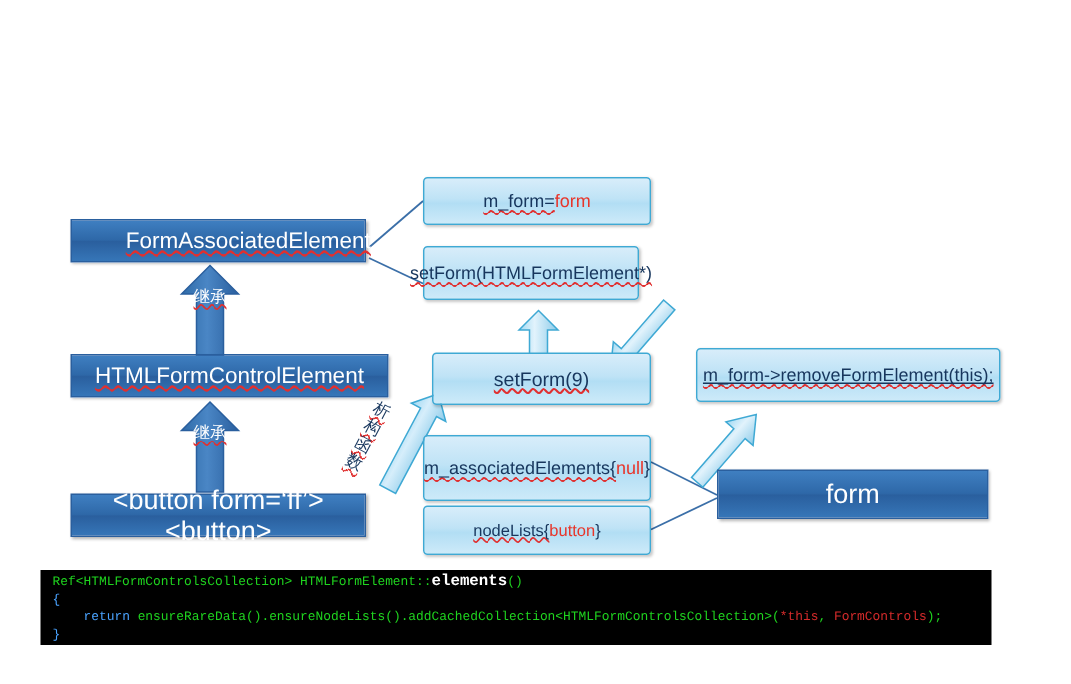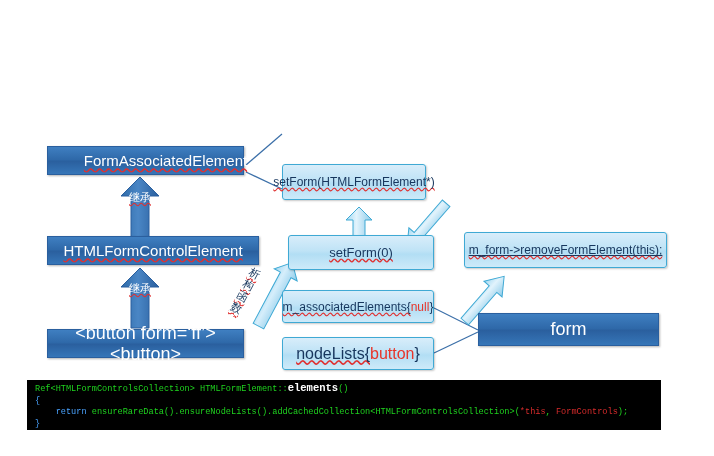--- a/index.html
+++ b/index.html
@@ -203,34 +203,37 @@
           <stop offset="100%" stop-color="#8ccbe9"></stop>
         </linearGradient>
       </defs>
       <polygon points="15,1 28,15 21,15 21,73 9,73 9,15 2,15" fill="url(#gDestructor)" stroke="#3fa9d4" stroke-width="1"></polygon>
     </svg>
   </div>
   <div class="cjk cjk-rot" style="left:250px; top:268px; width:15px; line-height:13px; transform:rotate(28deg); transform-origin:50% 0%;">
     <span>析构函数</span>
   </div>
 
+  <div class="box box-light" style="left:282px; top:118px; width:152px; height:32px;">
+    <span class="box-label"><span class="sq">m_form=</span><span class="red">form</span></span>
+  </div>
 
   <div class="box box-light" style="left:282px; top:164px; width:144px; height:36px;align-items:center;">
     <span class="box-label sq">setForm(HTMLFormElement*)</span>
   </div>
 
   <div class="box box-light" style="left:288px; top:235px; width:146px; height:35px; font-size:13px;">
-    <span class="box-label sq">setForm(0)</span>
-  </div>
-
-  <div class="box box-light" style="left:282px; top:290px; width:152px; height:33px;">
+    <span class="box-label sq">setForm(9)</span>
+  </div>
+
+  <div class="box box-light" style="left:282px; top:290px; width:152px; height:44px;">
     <span class="box-label"><span class="sq">m_associatedElements{</span><span class="red">null</span><span>}</span></span>
   </div>
 
-  <div class="box box-light" style="left:282px; top:337px; width:152px; height:33px; font-size:16px;">
+  <div class="box box-light" style="left:282px; top:337px; width:152px; height:33px; font-size:11px;">
     <span class="box-label"><span class="sq">nodeLists{</span><span class="red">button</span><span>}</span></span>
   </div>
 
   <div class="arrow" style="left:343px; top:206px;">
     <svg width="32" height="32" viewBox="0 0 32 32">
       <defs>
         <linearGradient id="gUpLight" x1="0" y1="0" x2="1" y2="0">
           <stop offset="0%" stop-color="#9fd8f2"></stop>
           <stop offset="40%" stop-color="#e2f3fc"></stop>
           <stop offset="100%" stop-color="#8ccbe9"></stop>

